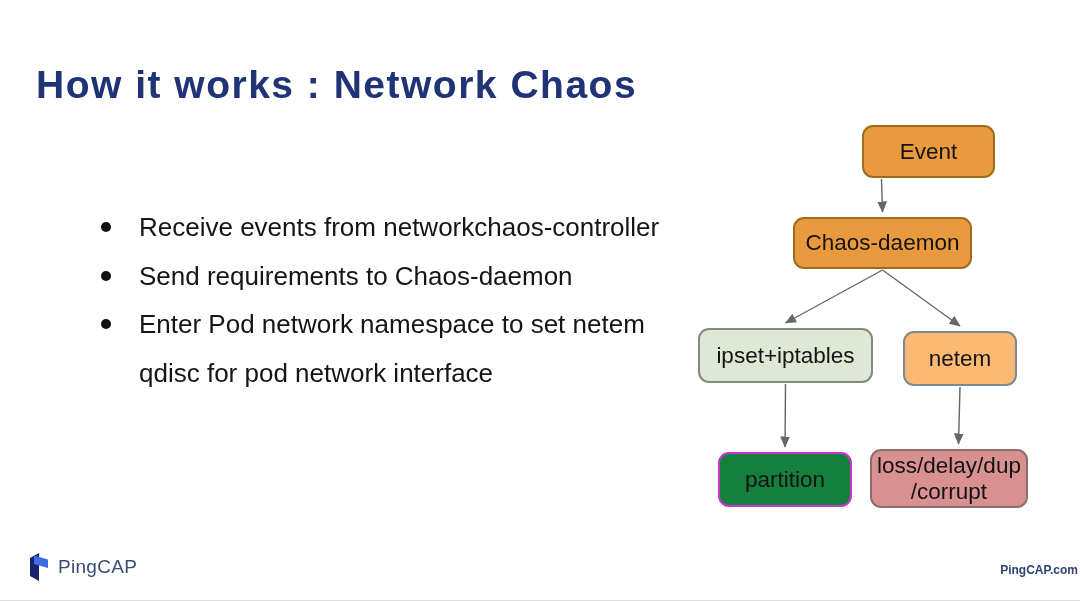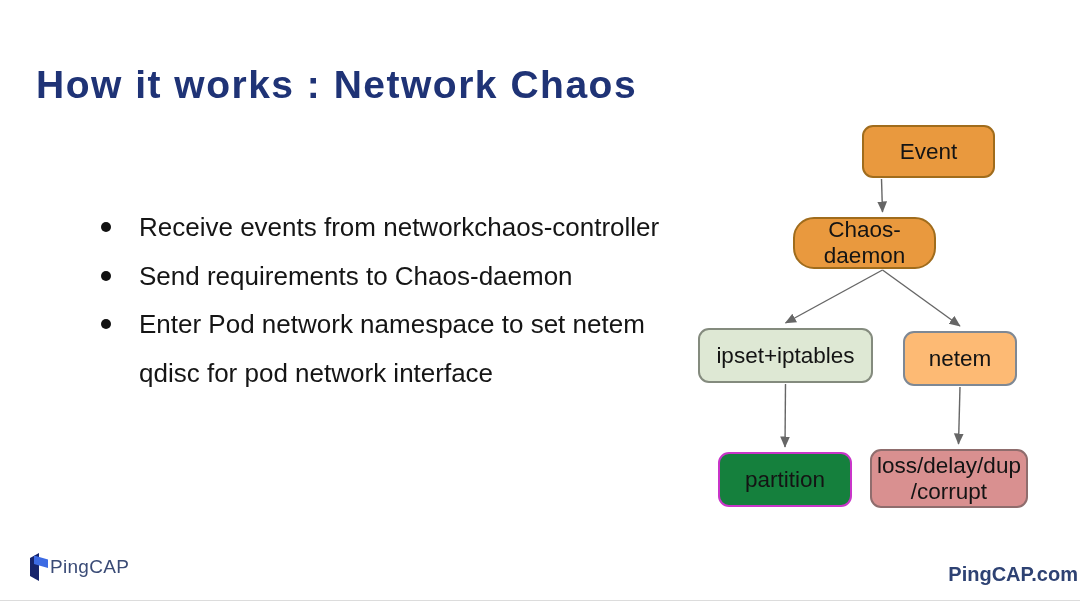--- a/index.html
+++ b/index.html
@@ -22,22 +22,22 @@
   .bullet-lines{font-size:26px;line-height:48.7px;color:#151515;}
   .diagram{position:absolute;left:0;top:0;width:1080px;height:601px;}
   .edges-svg{position:absolute;left:0;top:0;width:1080px;height:601px;}
   .node{
     position:absolute;display:flex;align-items:center;justify-content:center;
     text-align:center;border:2px solid #888;border-radius:11px;
     font-size:22.5px;line-height:26px;color:#141414;white-space:pre-line;
     box-sizing:border-box;
   }
   .footer-logo{position:absolute;left:27px;top:551px;display:flex;align-items:center;}
-  .footer-logo-text{font-size:19px;letter-spacing:0.3px;}
-  .footer-site{position:absolute;right:32px;top:563px;font-size:20px;font-weight:600;}
+  .footer-logo-text{font-size:19px;margin-left:8px;letter-spacing:0.3px;}
+  .footer-site{position:absolute;right:32px;top:563px;font-size:12px;font-weight:600;}
   .edge-bar{position:absolute;right:0;top:0;width:8px;height:601px;}
   .bottom-line{position:absolute;left:0;bottom:0;width:1080px;height:1px;background:#dcdcdc;}
 </style>
 </head>
 <body>
 
 <div class="slide">
 
   <h1 class="title" style="color: rgb(31, 51, 118);">How it works : Network Chaos</h1>
 
@@ -70,21 +70,21 @@
           <path id="arrowhead-path" d="M0,0 L8,3.5 L0,7 Z" fill="#666666"></path>
         </marker>
       </defs>
     <line x1="881.5" y1="179" x2="882.5" y2="212" stroke="#666666" stroke-width="1.4" marker-end="url(#arrowhead)"></line>
         <line x1="882.5" y1="270" x2="785.5" y2="323" stroke="#666666" stroke-width="1.4" marker-end="url(#arrowhead)"></line>
         <line x1="882.5" y1="270" x2="960" y2="326" stroke="#666666" stroke-width="1.4" marker-end="url(#arrowhead)"></line>
         <line x1="785.5" y1="384" x2="785" y2="447" stroke="#666666" stroke-width="1.4" marker-end="url(#arrowhead)"></line>
         <line x1="960" y1="387" x2="958.5" y2="444" stroke="#666666" stroke-width="1.4" marker-end="url(#arrowhead)"></line>
       </svg>
   <div class="node" style="left: 862px; top: 125px; width: 133px; height: 53px; background: rgb(233, 153, 62); border-color: rgb(160, 108, 28);">Event</div>
-      <div class="node" style="left: 793px; top: 217px; width: 143px; height: 52px; background: rgb(233, 153, 62); border-color: rgb(160, 108, 28); border-radius: 21px;">Chaos-daemon</div>
+      <div class="node" style="left: 793px; top: 217px; width: 179px; height: 52px; background: rgb(233, 153, 62); border-color: rgb(160, 108, 28);">Chaos-daemon</div>
       <div class="node" style="left: 698px; top: 328px; width: 175px; height: 55px; background: rgb(222, 232, 212); border-color: rgb(132, 139, 126);">ipset+iptables</div>
       <div class="node" style="left: 903px; top: 331px; width: 114px; height: 55px; background: #fdba74; border-color: rgb(126, 136, 148);">netem</div>
       <div class="node" style="left: 718px; top: 452px; width: 134px; height: 55px; background: #15803d; border-color: rgb(201, 53, 201);">partition</div>
       <div class="node" style="left: 870px; top: 449px; width: 158px; height: 59px; background: rgb(217, 144, 144); border-color: rgb(143, 109, 109);">loss/delay/dup
 /corrupt</div>
     </div>
 
   <div class="footer-logo">
     <svg width="23" height="32" viewBox="0 0 23 32">
       <path id="logo-navy" d="M3,7 L12,2 L12,30 L3,25 Z" fill="#17246B"></path>

